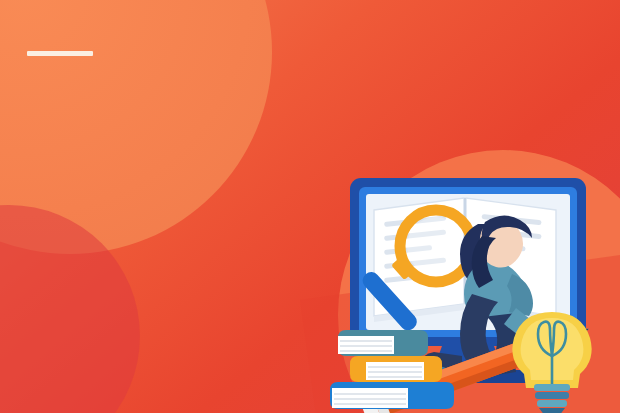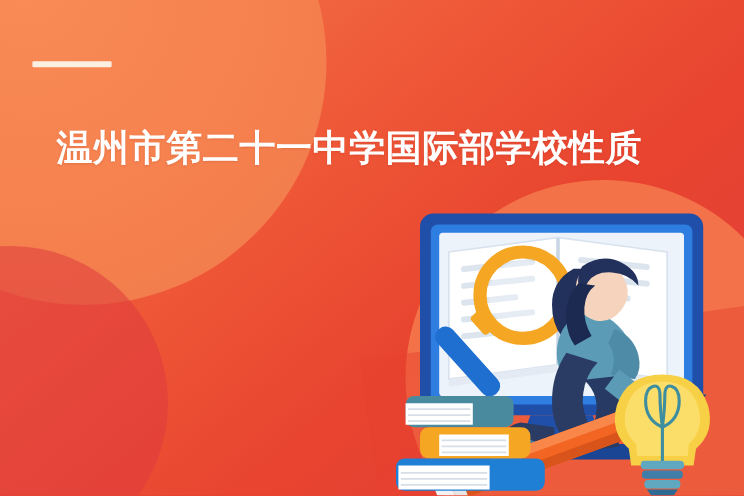--- a/index.html
+++ b/index.html
@@ -81,21 +81,20 @@
 
 <div id="banner">
 
   <div class="bg-base"></div>
   <div class="bg-circle-tl"></div>
   <div class="bg-circle-bl"></div>
   <div class="bg-circle-right"></div>
   <div class="bg-wedge"></div>
 
   <div class="rule"></div>
-  <h1 class="headline">温州市第二十一中学国际部学校性质</h1>
 
   <div class="illo">
     <svg viewBox="0 0 290 243" xmlns="http://www.w3.org/2000/svg">
 
       <g>
         <rect x="20" y="8" width="236" height="168" rx="11" fill="#1F4FA8"></rect>
         <rect x="29" y="17" width="218" height="150" rx="6" fill="#2E7DE0"></rect>
         <rect x="36" y="24" width="204" height="136" rx="3" fill="#EDF3FA"></rect>
         <path d="M112 176 h52 l10 28 h-72 z" fill="#1F4FA8"></path>
         <rect x="74" y="200" width="128" height="13" rx="6" fill="#1A4494"></rect>

